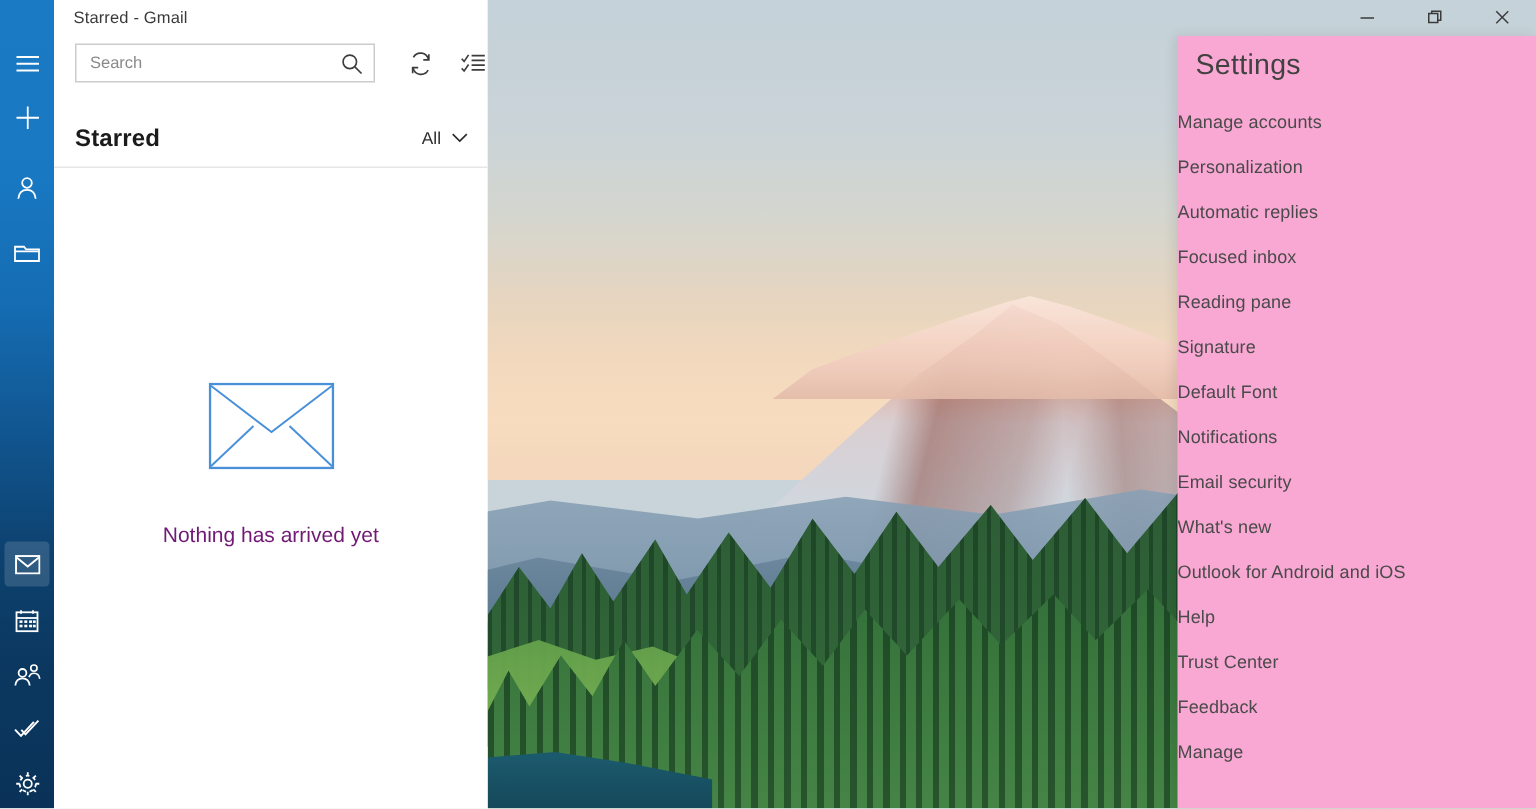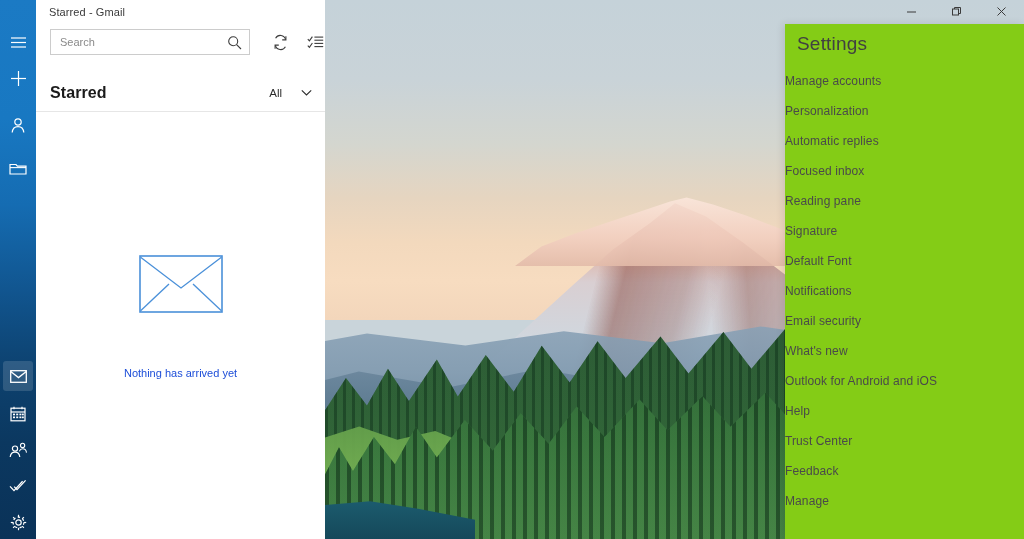--- a/index.html
+++ b/index.html
@@ -194,46 +194,46 @@
     position: absolute; left: 0; top: 62px; width: 289px; height: 33px;
     border-bottom: 1px solid #e6e6e6;
     margin-top: 16px;
   }
   .list-title {
     position: absolute; left: 14px; top: 6px;
     font-size: 16px; color: #1b1b1b; font-weight: 600; letter-spacing: .1px;
   }
   .filter {
     position: absolute; right: 13px; top: 9px;
-    display: flex; align-items: flex-end; gap: 19px;
+    display: flex; align-items: flex-end; gap: 7px;
     font-size: 11.5px; color: #2b2b2b;
   }
   .empty {
     position: absolute; left: 0; top: 255px; width: 289px;
     display: flex; flex-direction: column; align-items: center;
   }
   .empty-text {
-    margin-top: 50px; font-size: 11px; color: #1d4ed8;
+    margin-top: 30px; font-size: 14px; color: #701a75;
   }
 
   
   .wincontrols {
     position: absolute; right: 0; top: 0; height: 22px;
     display: flex;
   }
   .wc {
     width: 45px; height: 22px;
     display: flex; align-items: center; justify-content: center;
     color: #3b3b3b;
   }
 
   
   .settings {
     position: absolute; left: 785px; top: 24px; width: 239px; height: 515px;
-    background: #84cc16;
+    background: #f9a8d4;
     box-shadow: -2px 0 8px rgba(0,0,0,0.10);
     overflow: hidden;
   }
   .settings-title {
     position: absolute; left: 12px; top: 9px;
     font-size: 19px; color: #414141; letter-spacing: .2px;
   }
   .settings-list {
     position: absolute; left: 0; top: 42px; width: 239px;
   }

